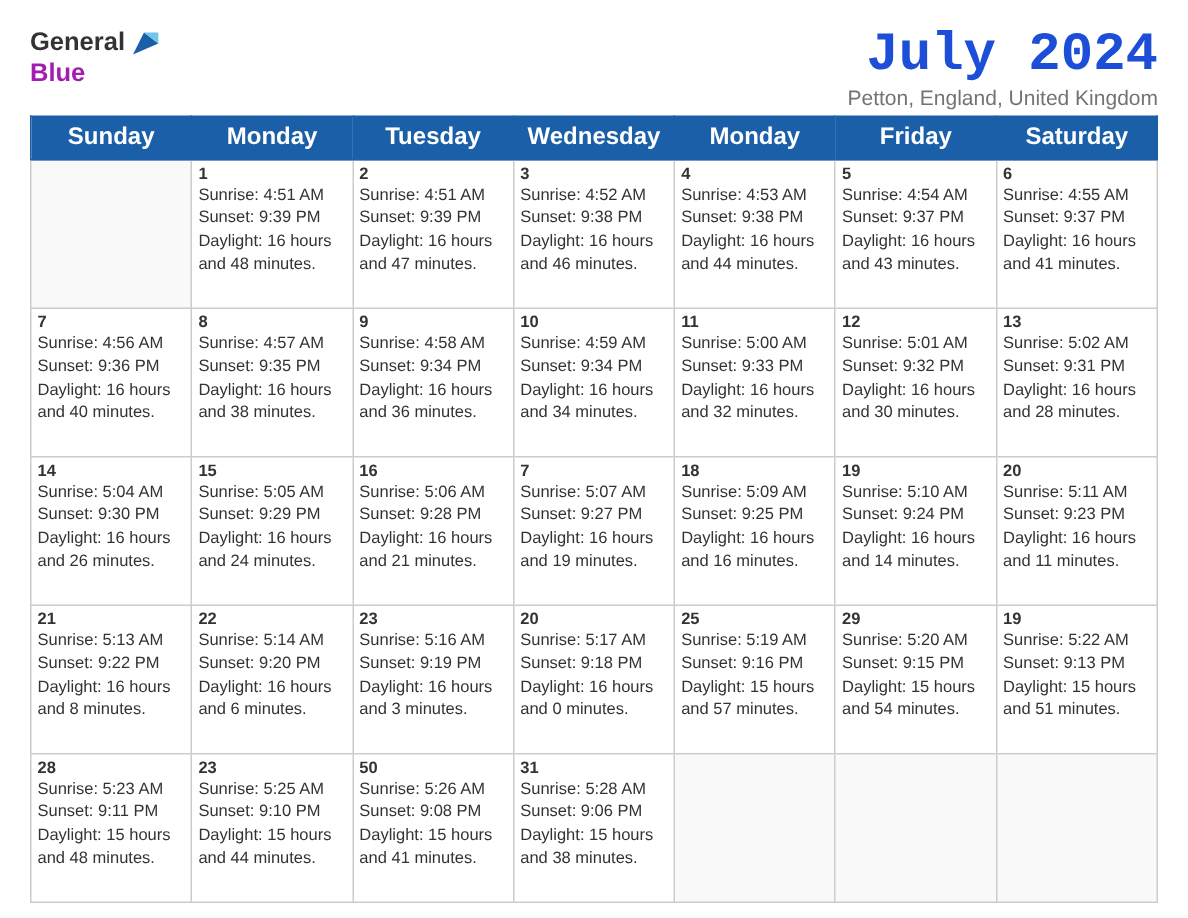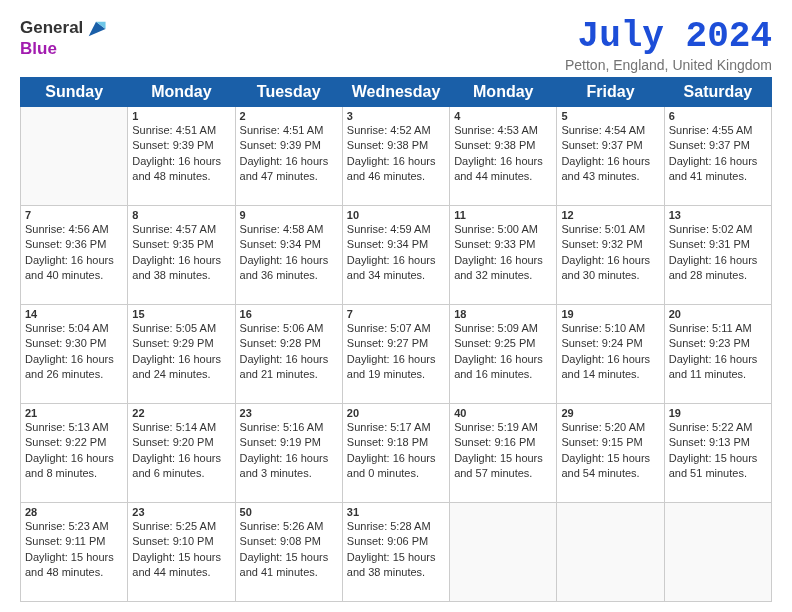--- a/index.html
+++ b/index.html
@@ -234,21 +234,21 @@
           </td>
           <td>
             <span class="day-number">23</span>
             <div class="day-info">Sunrise: 5:16 AM<br>Sunset: 9:19 PM<br>Daylight: 16 hours<br>and 3 minutes.</div>
           </td>
           <td>
             <span class="day-number">20</span>
             <div class="day-info">Sunrise: 5:17 AM<br>Sunset: 9:18 PM<br>Daylight: 16 hours<br>and 0 minutes.</div>
           </td>
           <td>
-            <span class="day-number">40</span>
+            <span class="day-number">25</span>
             <div class="day-info">Sunrise: 5:19 AM<br>Sunset: 9:16 PM<br>Daylight: 15 hours<br>and 57 minutes.</div>
           </td>
           <td>
             <span class="day-number">29</span>
             <div class="day-info">Sunrise: 5:20 AM<br>Sunset: 9:15 PM<br>Daylight: 15 hours<br>and 54 minutes.</div>
           </td>
           <td>
             <span class="day-number">19</span>
             <div class="day-info">Sunrise: 5:22 AM<br>Sunset: 9:13 PM<br>Daylight: 15 hours<br>and 51 minutes.</div>
           </td>

